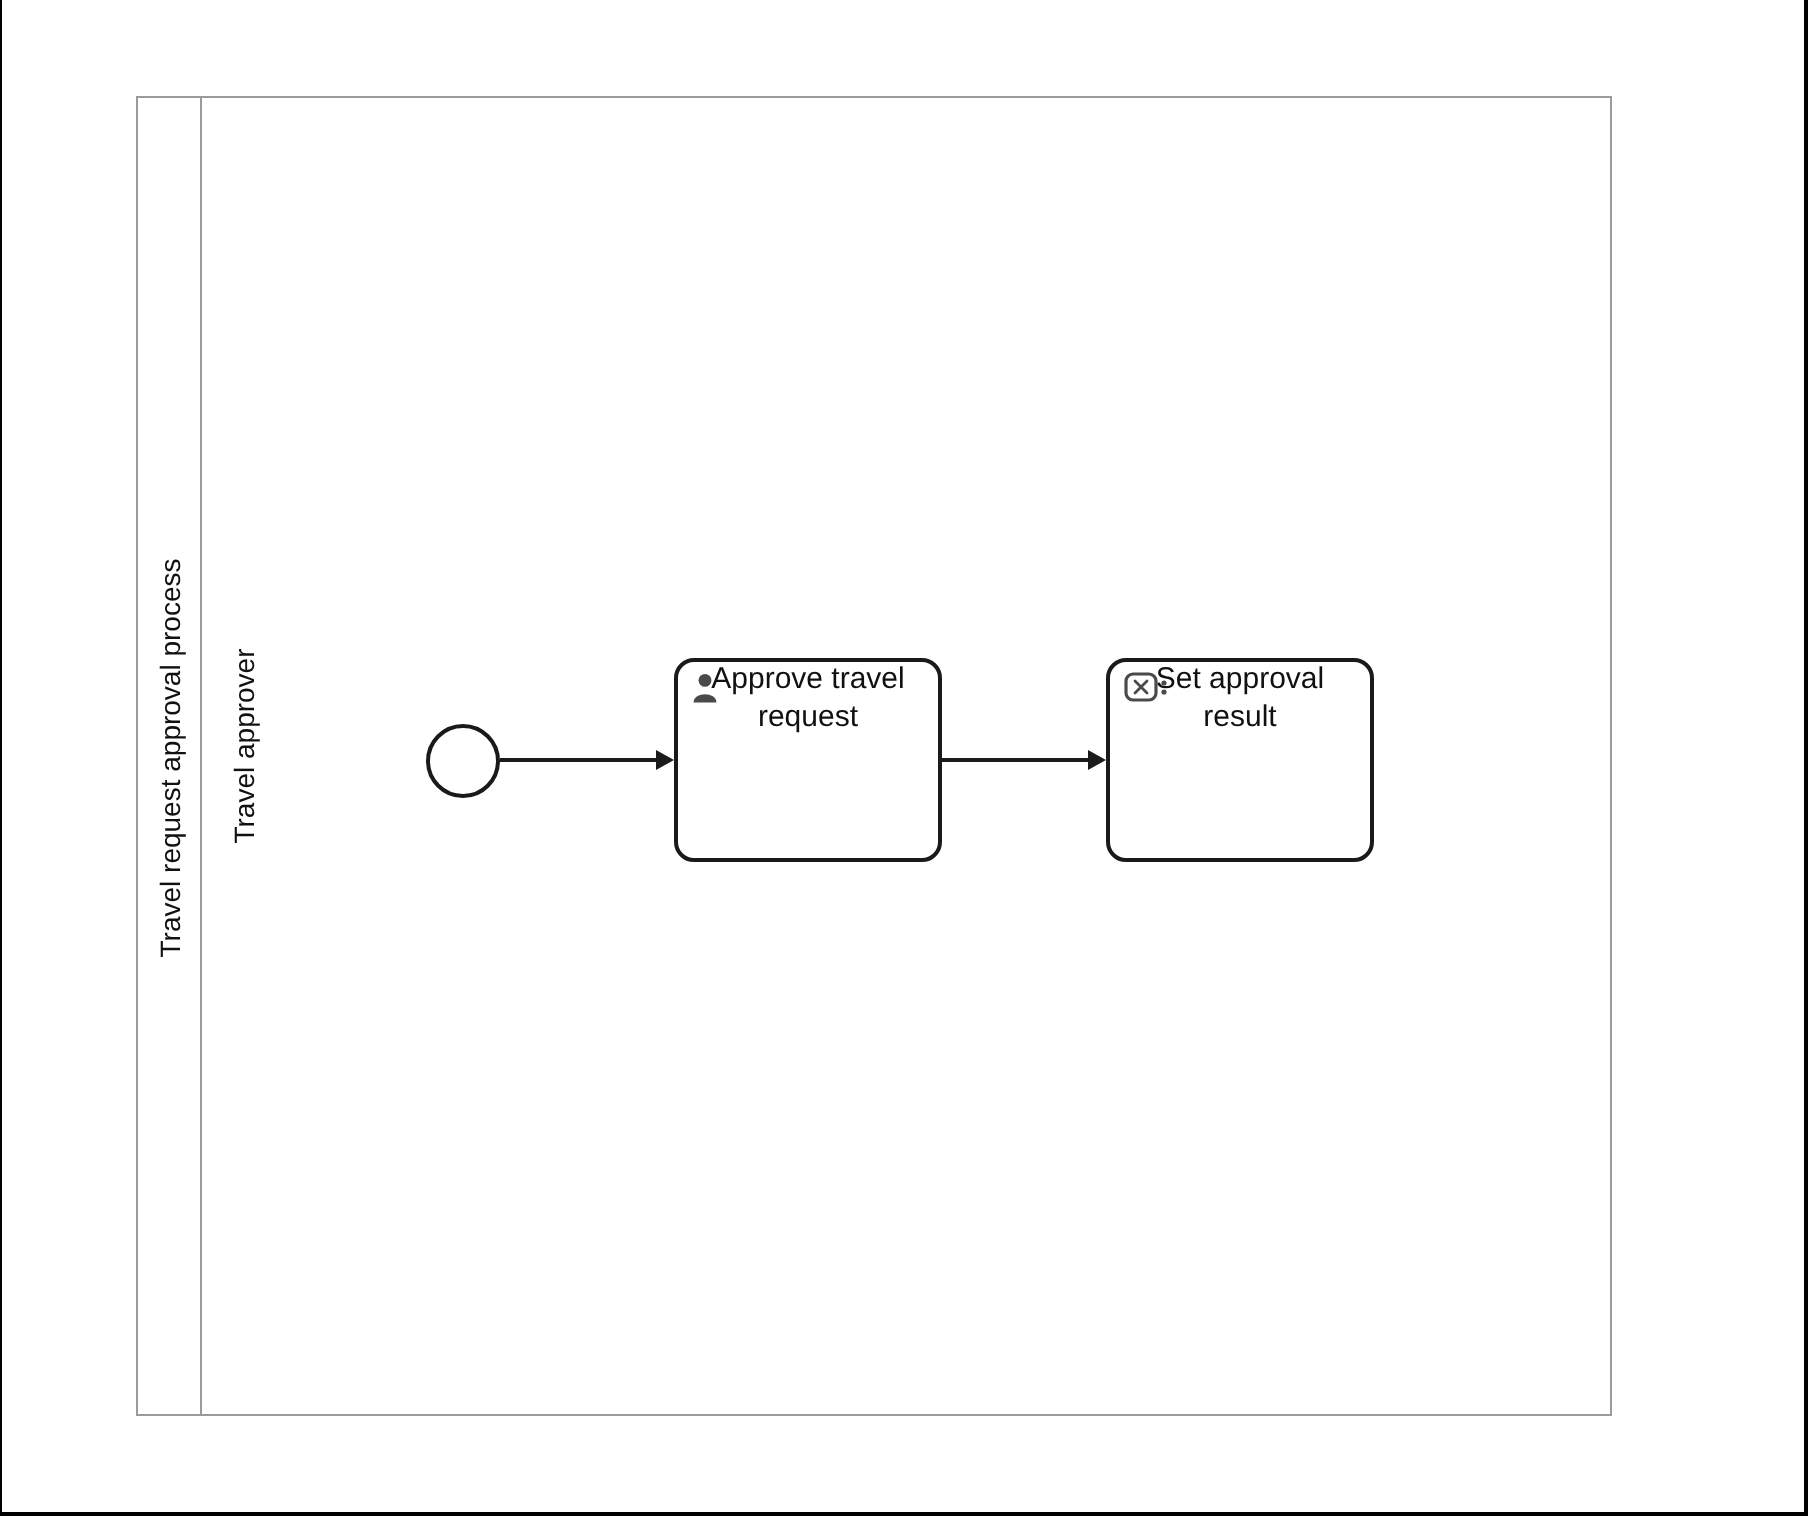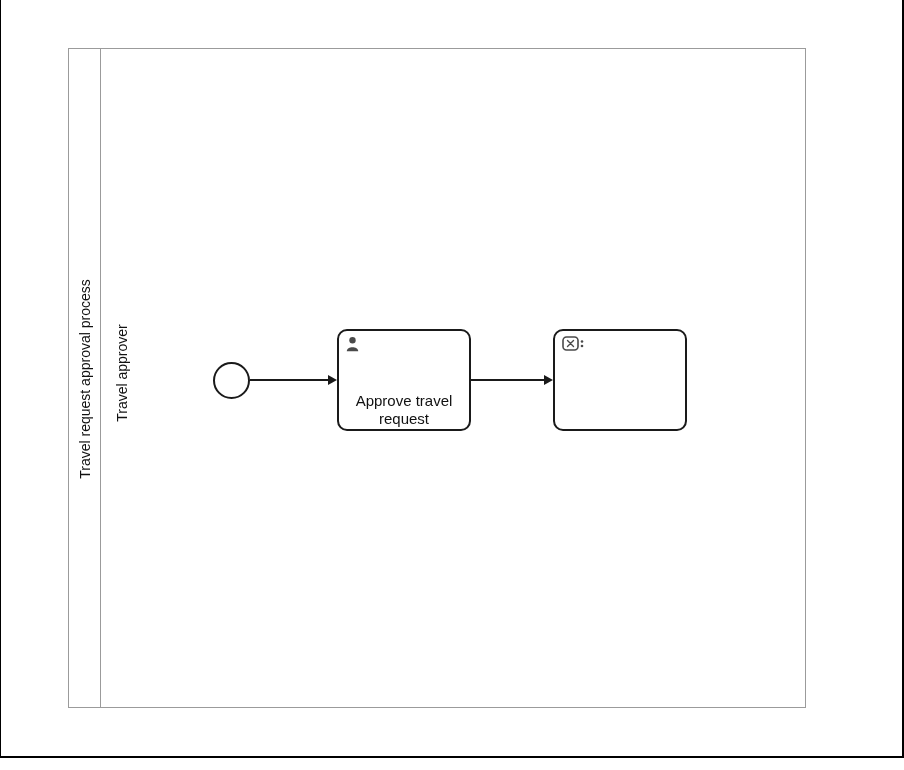--- a/index.html
+++ b/index.html
@@ -68,21 +68,21 @@
   .flow2-arrow { left: 544px; top: 375px; }
 
   
   .task {
     position: absolute;
     width: 134px; height: 102px;
     border: 2px solid #1a1a1a;
     border-radius: 10px;
     background: #fff;
     display: flex;
-    align-items: flex-end;
+    align-items: flex-start;
     justify-content: center;
     text-align: center;
     font-size: 15px;
     line-height: 1.25;
   }
   .task-approve    { left: 337px; top: 329px; }
   .task-set-result { left: 553px; top: 329px; }
   .task-icon { position: absolute; top: 5px; left: 7px; line-height: 0; }
   .task-label { display: block; padding: 0 8px; }
 </style>
@@ -121,15 +121,16 @@
 
   <div class="task task-set-result">
     <span class="task-icon">
       <svg width="23" height="15" viewBox="0 0 23 15">
         <rect x="1" y="1" width="15" height="13" rx="3.5" fill="none" stroke="#4a4a4a" stroke-width="1.6"></rect>
         <path d="M5.5 4.5 L11.5 10.5 M11.5 4.5 L5.5 10.5" stroke="#4a4a4a" stroke-width="1.4" stroke-linecap="round"></path>
         <circle cx="20" cy="5.5" r="1.3" fill="#4a4a4a"></circle>
         <circle cx="20" cy="10" r="1.3" fill="#4a4a4a"></circle>
       </svg>
     </span>
+    <span class="task-label">Set approval result</span>
   </div>
 
 </div>
 
 </body></html>

